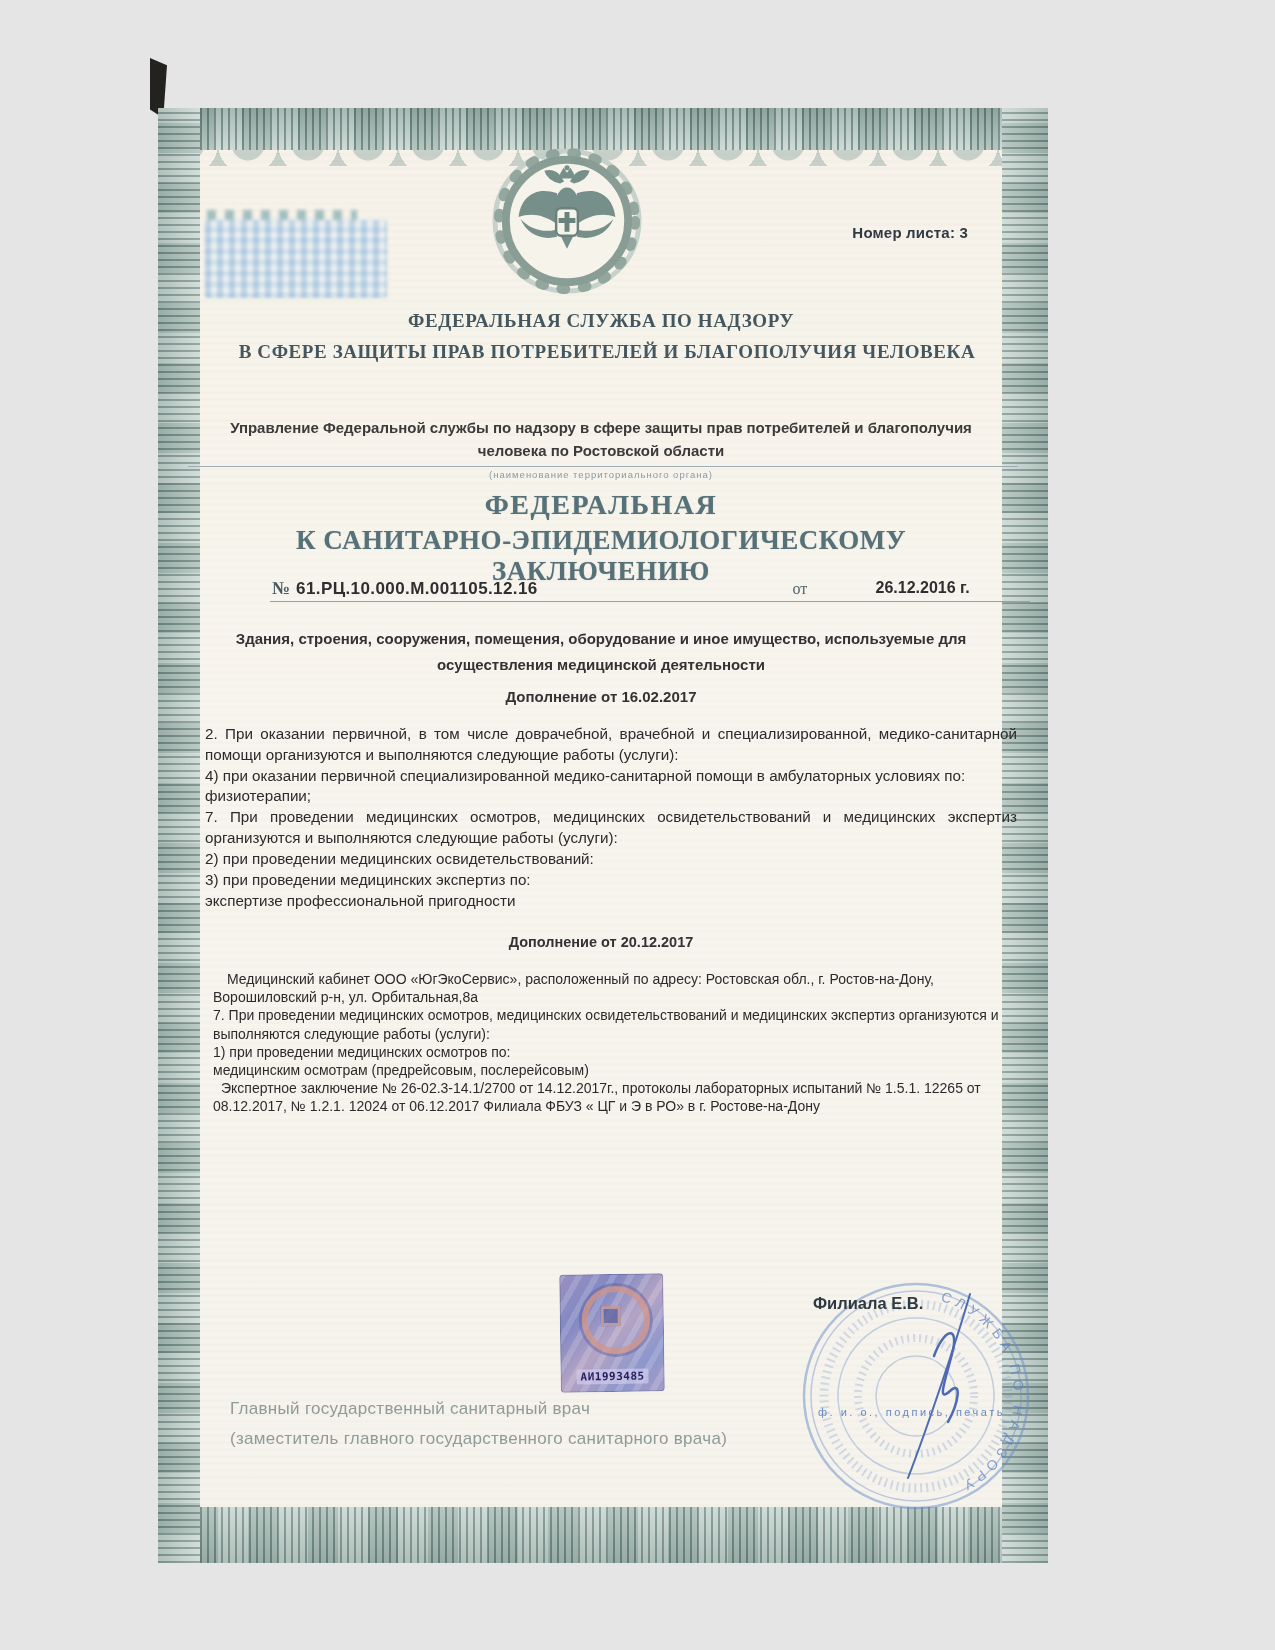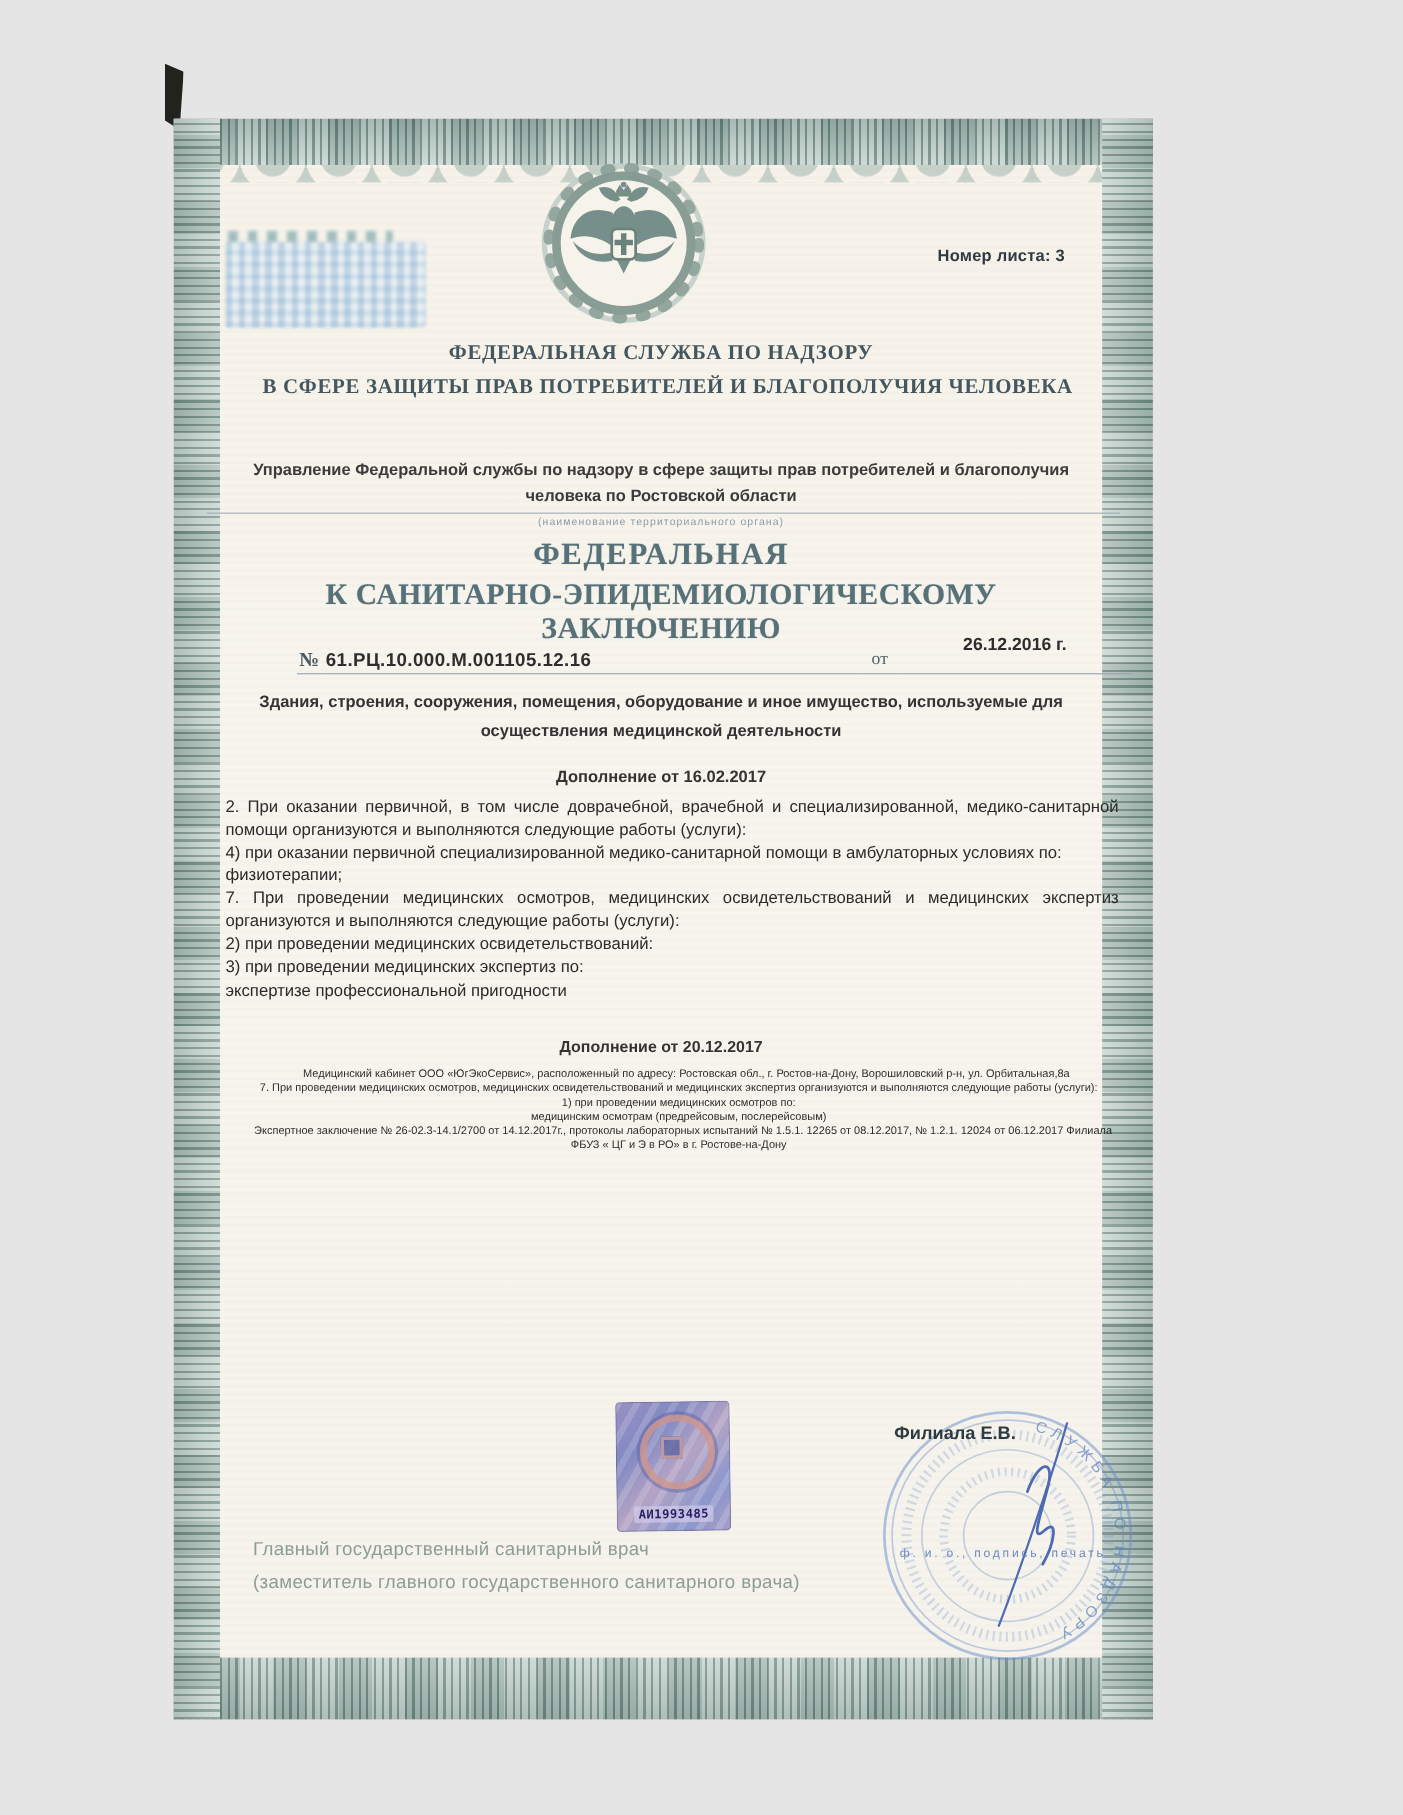--- a/index.html
+++ b/index.html
@@ -66,33 +66,33 @@
      font-family:"Liberation Serif",serif;font-weight:bold;font-size:27px;color:#577179;
      letter-spacing:.5px;text-shadow:0 0 1px rgba(87,113,121,.45);}
   .num-row{position:absolute;left:112px;top:470px;width:760px;display:flex;align-items:flex-end;}
   .num-label{font-family:"Liberation Serif",serif;font-size:18px;color:#4a5a62;font-weight:bold;
      border-bottom:1.5px solid #94a2ad;padding:0 6px 2px 2px;}
   .num-fill1{flex:1.25;border-bottom:1.5px solid #94a2ad;
      font-size:17px;font-weight:bold;color:#2e2e2e;padding-bottom:2px;letter-spacing:.4px;}
   .num-ot{font-family:"Liberation Serif",serif;font-size:16px;color:#50616a;
      border-bottom:1.5px solid #94a2ad;padding:0 8px 3px;}
   .num-fill2{flex:.55;border-bottom:1.5px solid #94a2ad;text-align:center;
-     font-size:16px;font-weight:bold;color:#2e2e2e;padding-bottom:16px;}
+     font-size:16px;font-weight:bold;color:#2e2e2e;padding-bottom:4px;}
   .subject{position:absolute;left:60px;right:64px;top:518px;text-align:center;
      font-size:15px;font-weight:bold;color:#333;line-height:1.7;}
   .supp-heading{position:absolute;left:42px;right:46px;text-align:center;
-     font-size:15px;font-weight:bold;color:#333;margin-top:10px;}
+     font-size:15px;font-weight:bold;color:#333;}
   .supp1-h{top:580px;}
   .supp2-h{top:826px;font-size:14.5px;}
   
   .paras1{position:absolute;left:47px;top:616px;width:812px;
      font-size:15.2px;line-height:1.37;text-align:justify;color:#2b2b2b;}
   .paras1 p{margin:0;}
   .paras2{position:absolute;left:55px;top:862px;width:808px;
-     font-size:10px;line-height:1.3;text-align:center;color:#2b2b2b;}
+     font-size:14px;line-height:1.3;text-align:left;color:#2b2b2b;}
   .paras2 p{margin:0;}
   .paras2 p:first-child{text-indent:14px;}
   .paras2 p:last-child{text-indent:8px;}
   
   .holo{position:absolute;left:402px;top:1166px;width:104px;height:118px;border-radius:4px;
      transform:rotate(-.8deg);
      background:
        repeating-linear-gradient(120deg, rgba(255,255,255,.16) 0 6px, rgba(255,255,255,0) 6px 15px),
        linear-gradient(135deg,#9a90c2 0%,#8289c3 28%,#b4a3c4 52%,#8c97cc 78%,#a69cc6 100%);
      box-shadow:inset 0 0 0 1px rgba(60,60,110,.35);}

